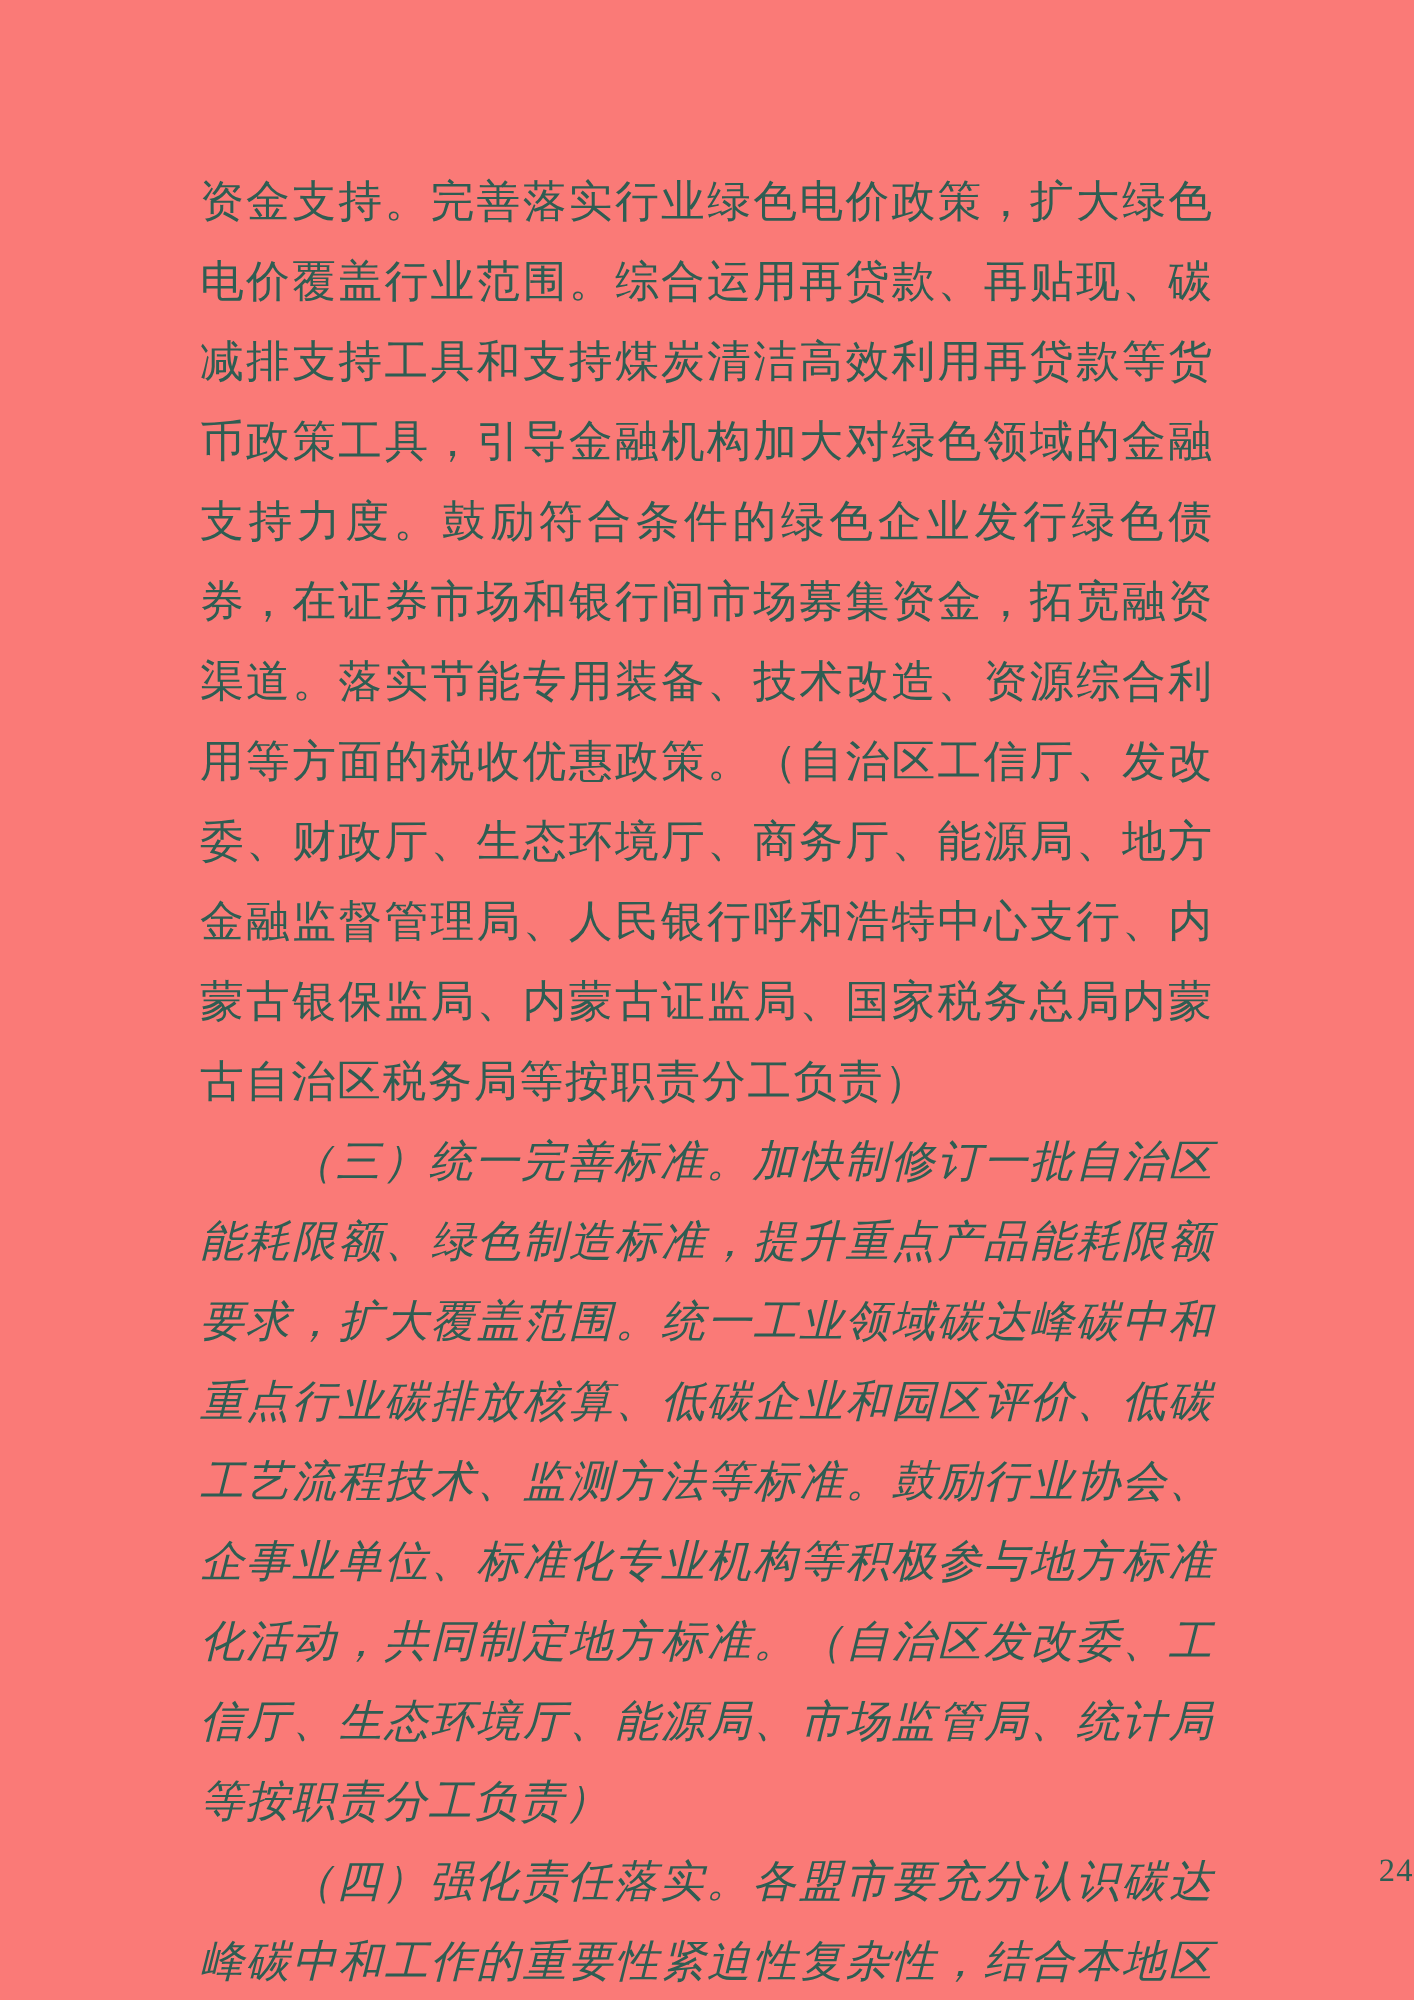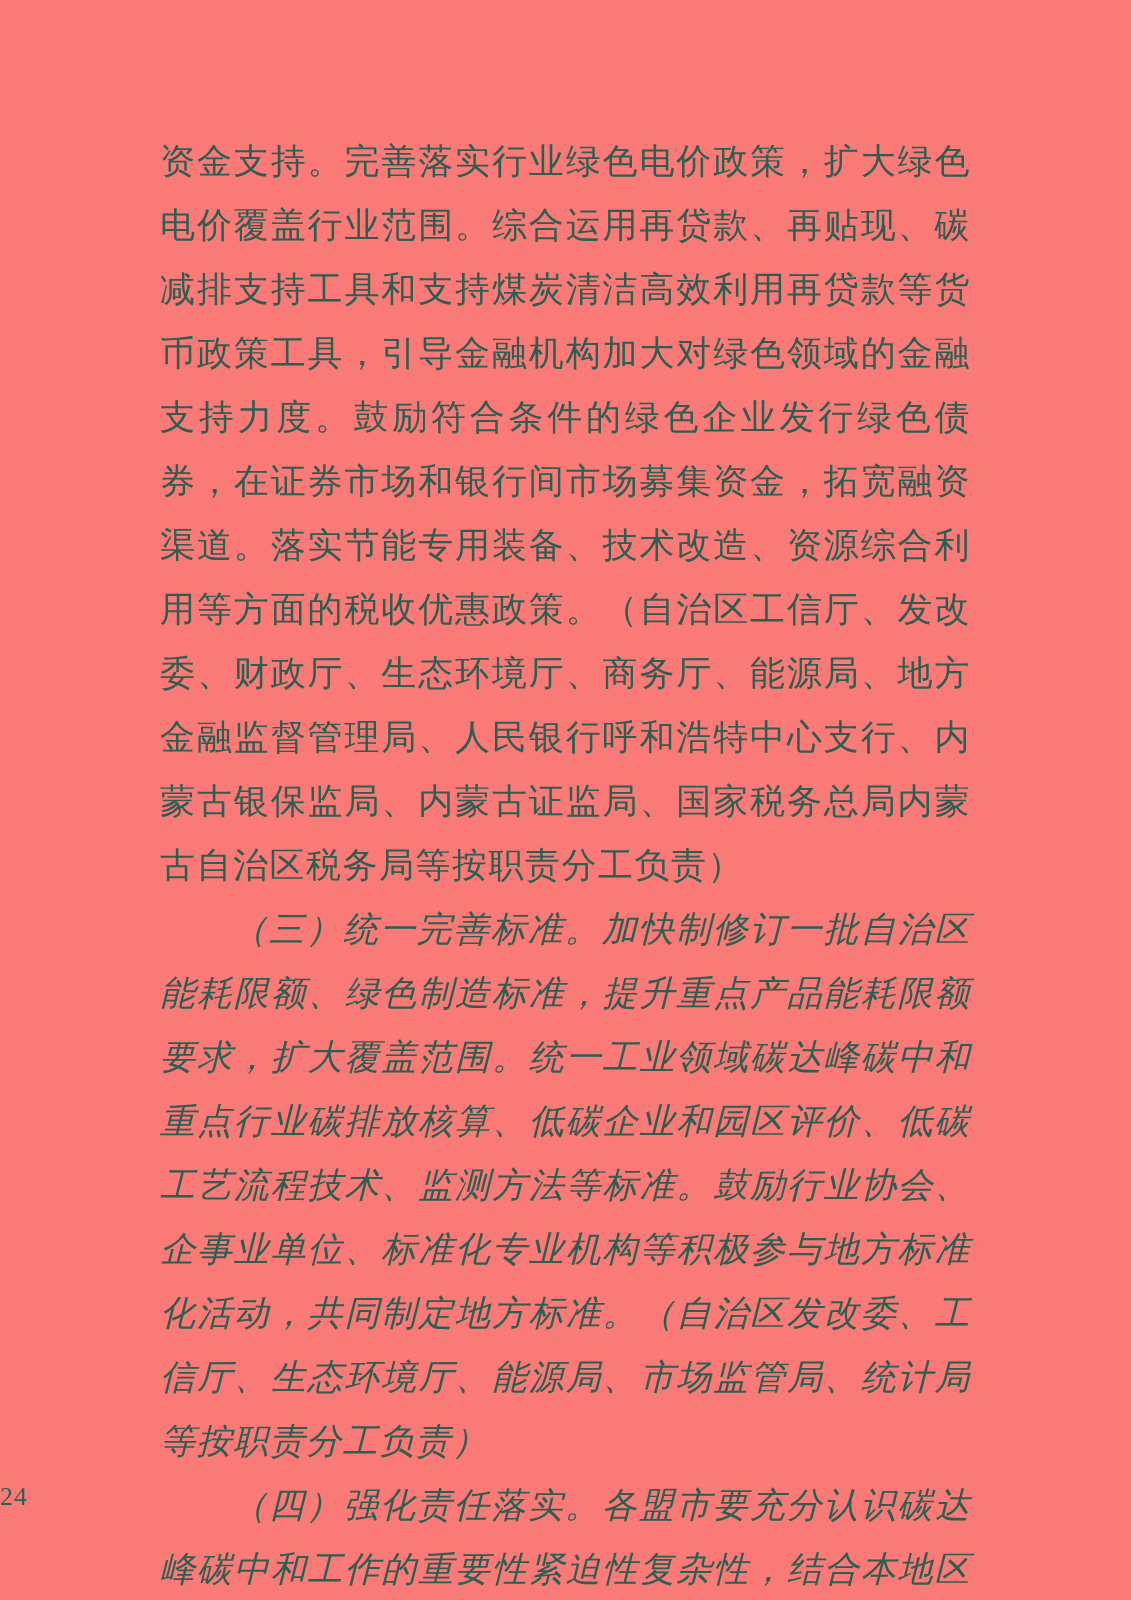--- a/index.html
+++ b/index.html
@@ -35,21 +35,21 @@
   }
   .para.indent {
     text-indent: 72px;
     font-style: italic;
   }
   .page-number {
     position: absolute;
     left: 0;
     right: 0;
     bottom: 88px;
-    text-align: left;
+    text-align: right;
     color: #2f5d52;
     font-family: "Liberation Serif", serif;
     font-size: 26px;
     letter-spacing: 1px;
   }
 </style>
 </head>
 <body>
 
 <div class="page">

